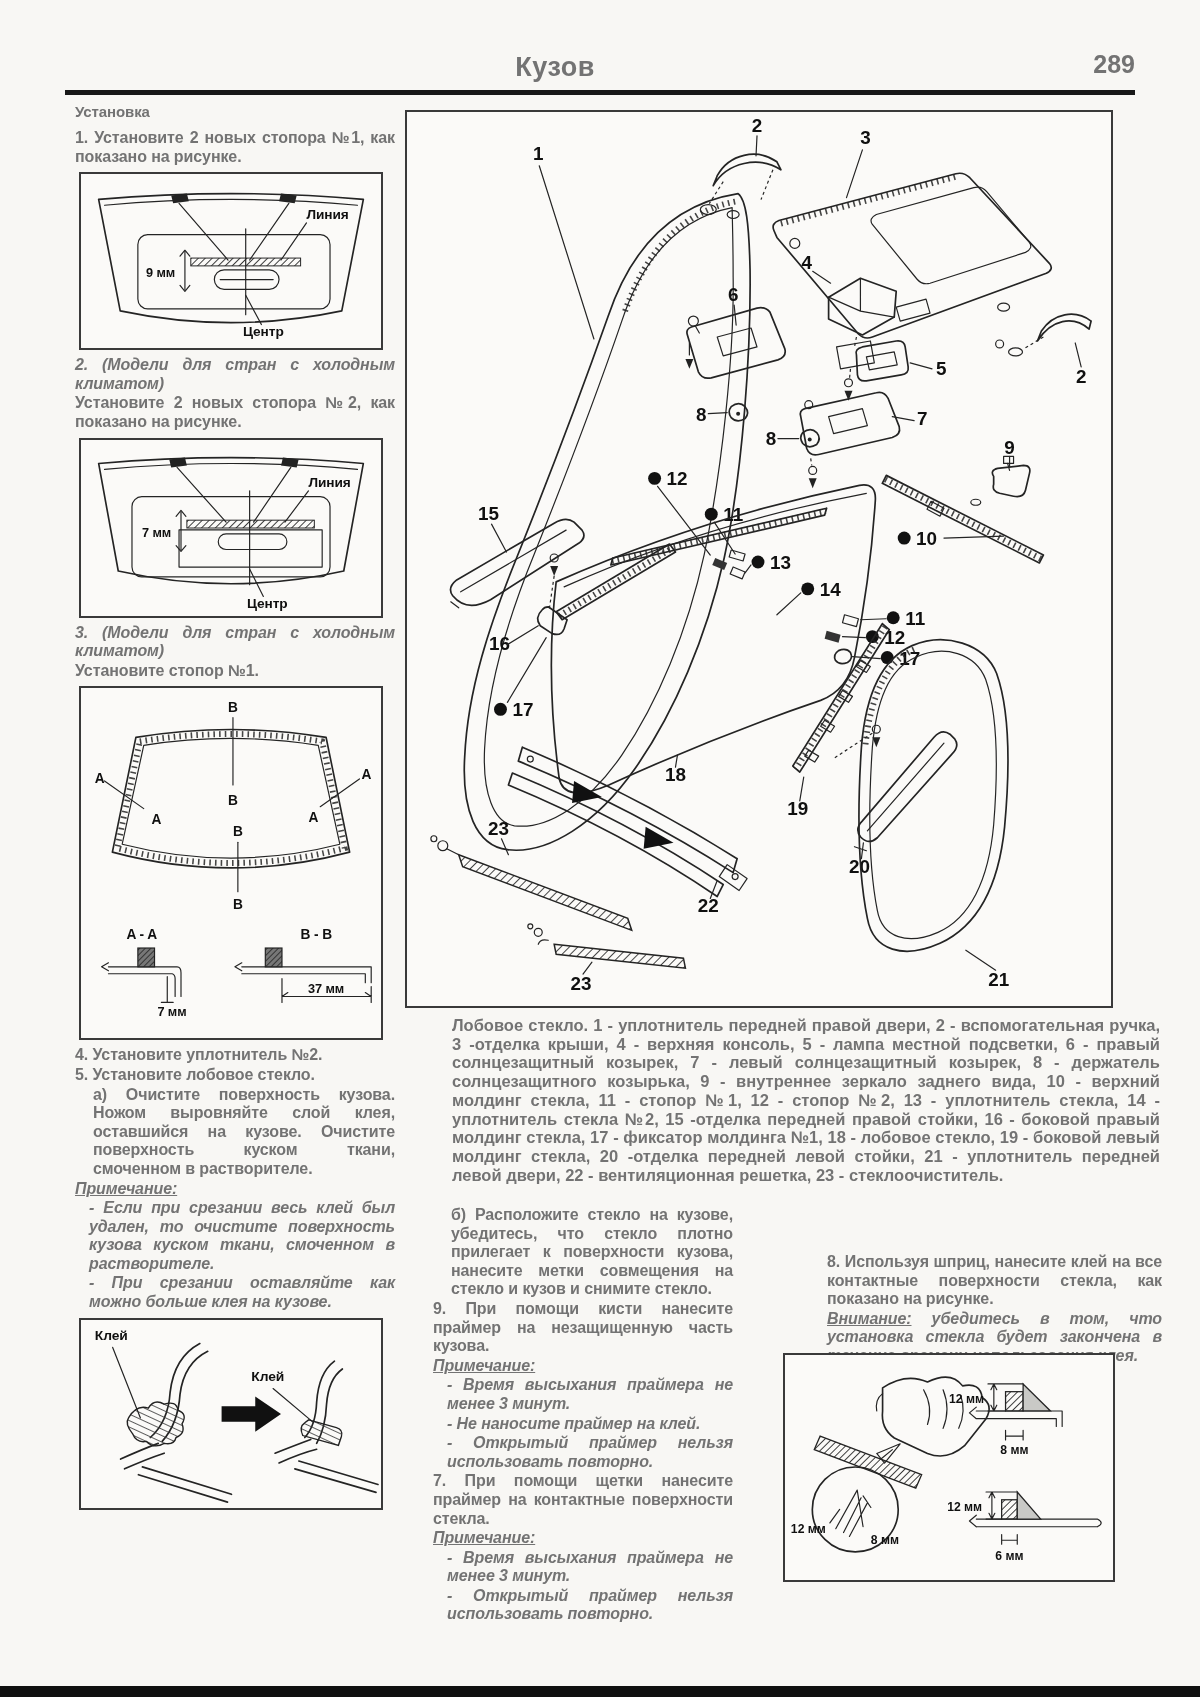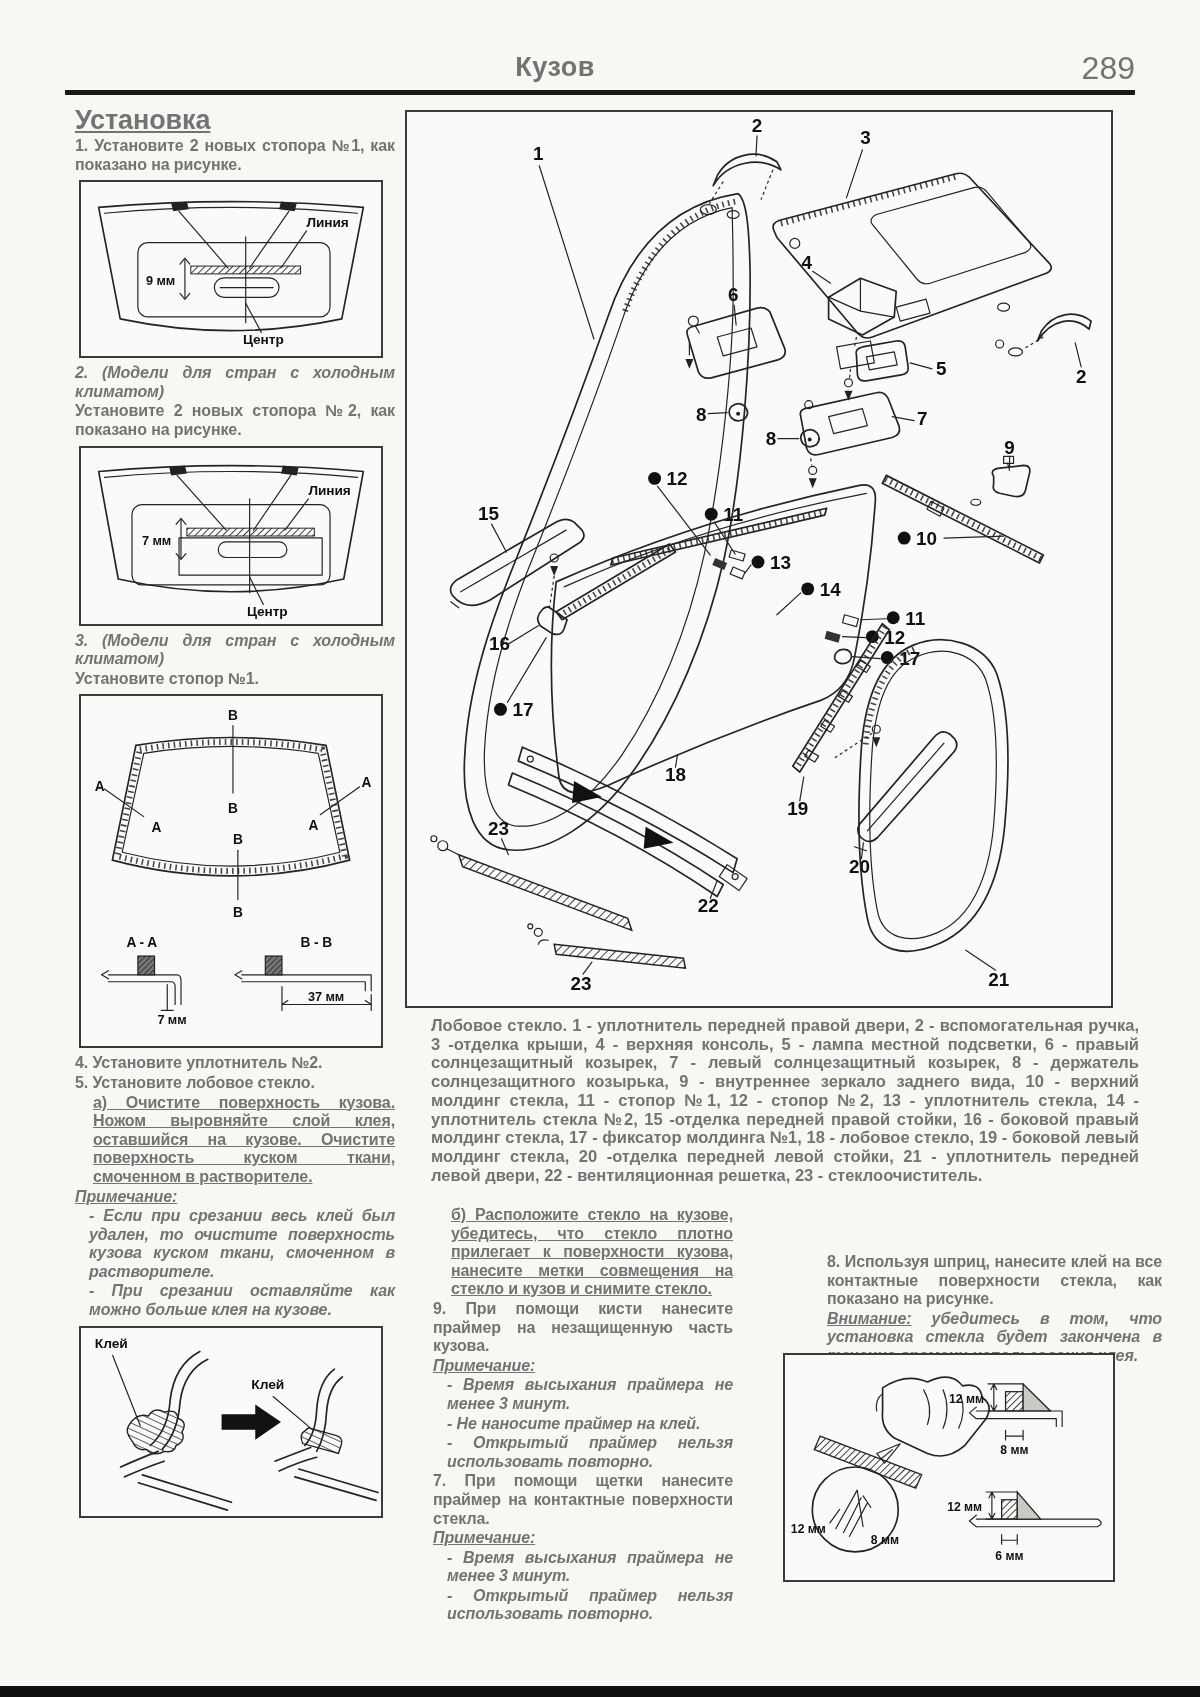--- a/index.html
+++ b/index.html
@@ -1,36 +1,36 @@
 <!DOCTYPE html>
 <html><head>
 <meta charset="utf-8">
 <style>
   html,body{margin:0;padding:0;background:#e9e9e6;}
   .page{position:relative;width:1200px;height:1697px;background:#f8f7f4;
         font-family:"Liberation Sans",sans-serif;color:#737373;overflow:hidden;}
   .hdr-title{position:absolute;left:65px;top:52px;width:980px;text-align:center;
              font-size:27px;font-weight:700;letter-spacing:.5px;}
   .hdr-num{position:absolute;left:1000px;top:50px;width:135px;text-align:right;
-           font-size:32px;font-weight:400;}
+           font-size:25px;font-weight:700;}
   .hdr-rule{position:absolute;left:65px;top:90px;width:1070px;height:5px;background:#181818;}
   .col{font-size:16px;line-height:18.6px;font-weight:700;text-align:justify;letter-spacing:-.1px;}
   .lc{position:absolute;left:75px;top:99px;width:320px;}
   .cm{position:absolute;left:433px;top:1206px;width:300px;}
   .cr{position:absolute;left:827px;top:1206px;width:335px;margin-top:47px;}
   .col p{margin:0 0 1px;}
-  .h1{font-size:27px;line-height:26px;margin:8px 0 4px;font-weight:700;text-decoration:underline;}
+  .h1{font-size:15px;line-height:26px;margin:0 0 4px;font-weight:700;}
   .it{font-style:italic;font-weight:700;}
   .note-t{text-decoration:underline;}
-  .ind{padding-left:18px;text-decoration:underline;}
+  .ind{padding-left:18px;}
   .ind2{padding-left:14px;}
   .figbox{border:2px solid #3a3a3a;background:#fbfaf8;margin:6px 0 6px 4px;width:300px;}
   .mainfig{position:absolute;left:405px;top:110px;width:704px;height:894px;
            border:2px solid #3a3a3a;background:#fbfaf8;}
-  .caption{position:absolute;left:431px;top:1016px;width:708px;font-size:16.5px;
+  .caption{position:absolute;left:452px;top:1016px;width:708px;font-size:16.5px;
            line-height:18.7px;font-weight:700;text-align:justify;}
   .fig5{position:absolute;left:783px;top:1353px;width:328px;height:225px;
         border:2px solid #3a3a3a;background:#fbfaf8;}
   .bbar{position:absolute;left:0;top:1686px;width:1200px;height:11px;background:#101010;}
   svg{display:block;}
   .sk{stroke:#242424;stroke-width:1.7;fill:none;stroke-linecap:round;stroke-linejoin:round;}
   .sk2{stroke:#242424;stroke-width:1.2;fill:none;stroke-linecap:round;stroke-linejoin:round;}
   .hat{stroke:#242424;stroke-width:6;fill:none;stroke-dasharray:1.6,4.2;opacity:.85;}
   .dash{stroke:#242424;stroke-width:1.2;fill:none;stroke-dasharray:3,3;}
   .dlab{font:700 19px "Liberation Sans",sans-serif;fill:#101010;}

